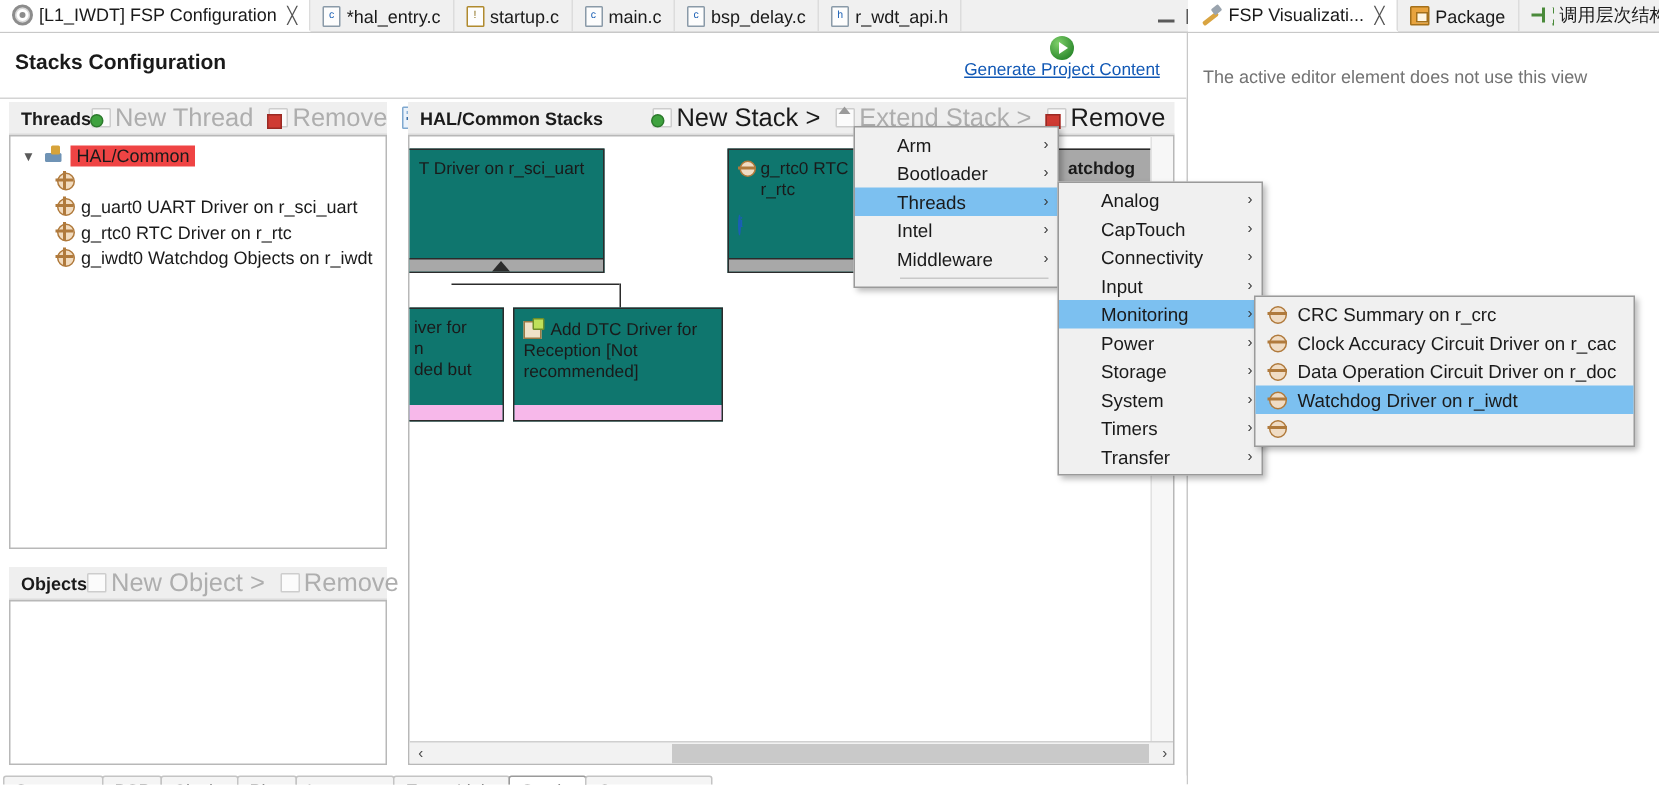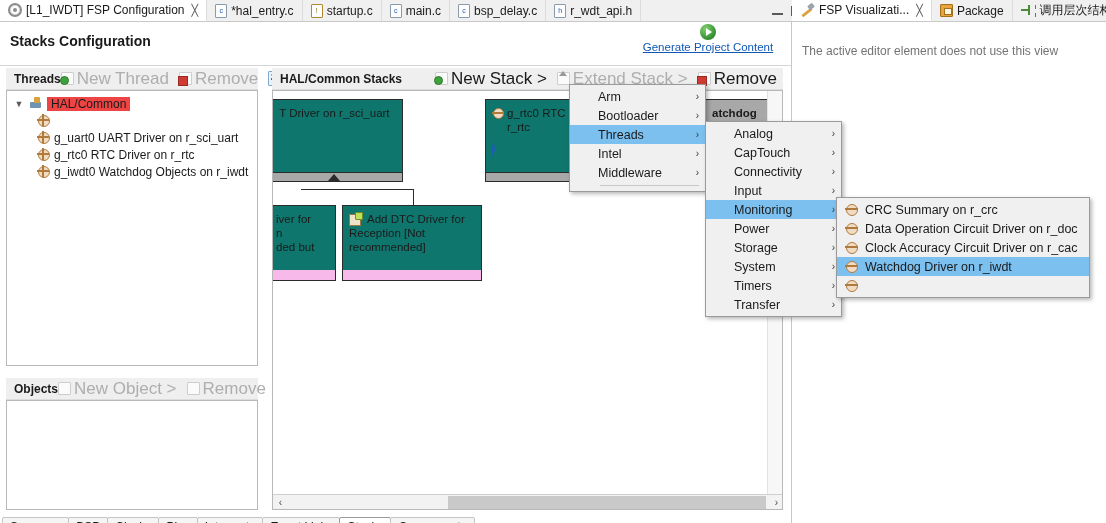--- a/index.html
+++ b/index.html
@@ -673,27 +673,27 @@
     <div class="mi">
       <span class="mi-ic">
           <span class="mi-modic"></span>
         </span>
       <span class="mi-lbl">CRC Summary on r_crc</span>
     </div>
     <div class="mi">
       <span class="mi-ic">
           <span class="mi-modic"></span>
         </span>
-      <span class="mi-lbl">Data Operation Circuit Driver on r_doc</span>
+      <span class="mi-lbl">Clock Accuracy Circuit Driver on r_cac</span>
     </div>
     <div class="mi">
       <span class="mi-ic">
           <span class="mi-modic"></span>
         </span>
-      <span class="mi-lbl">Clock Accuracy Circuit Driver on r_cac</span>
+      <span class="mi-lbl">Data Operation Circuit Driver on r_doc</span>
     </div>
     <div class="mi hl">
       <span class="mi-ic">
           <span class="mi-modic"></span>
         </span>
       <span class="mi-lbl">Watchdog Driver on r_iwdt</span>
     </div>
     <div class="mi">
       <span class="mi-ic">
           <span class="mi-modic"></span>

